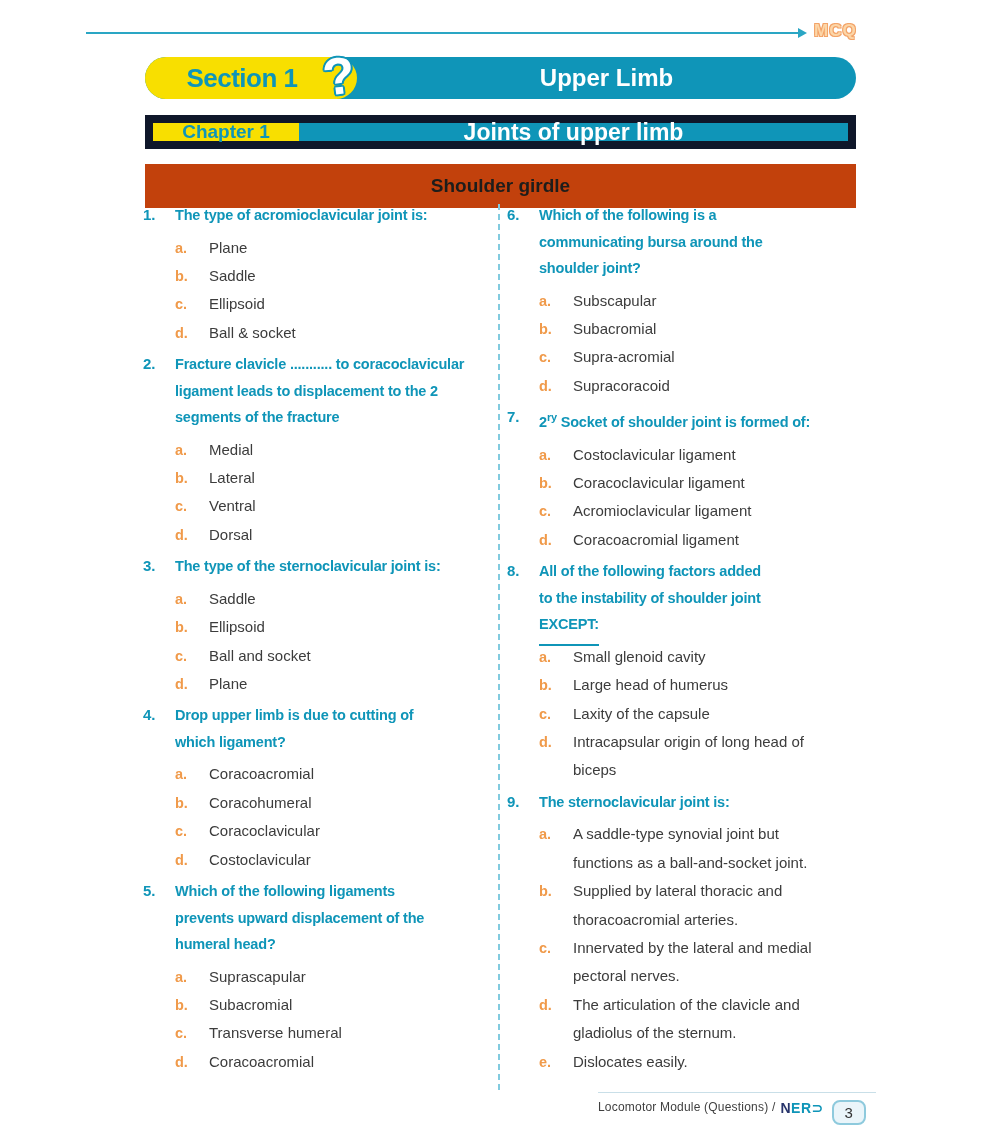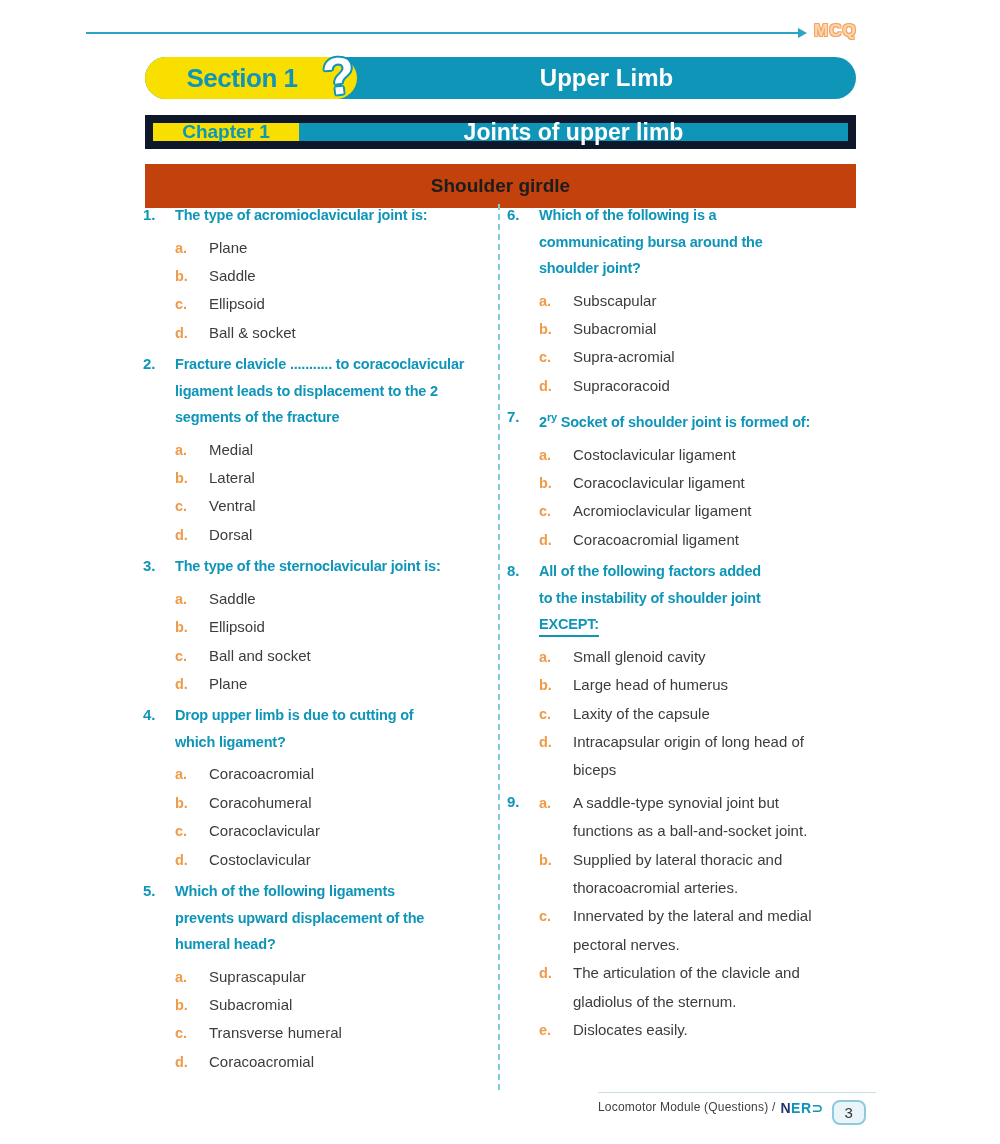--- a/index.html
+++ b/index.html
@@ -47,21 +47,21 @@
   .col-right { left:507px; width:353px; }
   .divider { position:absolute; left:498px; top:204px; height:886px; width:0;
     border-left:2px dashed #82cbdf; }
 
   .question { display:flex; margin-bottom:4px; }
   .q-num { flex:none; width:32px; color:#0f95b8; font-weight:bold; font-size:15px; line-height:26.5px; }
   .q-body { flex:1; min-width:0; }
   .q-title { color:#0f95b8; font-weight:bold; font-size:14.5px; line-height:26.5px;
     letter-spacing:-0.2px; white-space:pre-line; margin-bottom:5px; }
   .q-title .sup { font-size:11px; vertical-align:6px; }
-  .q-title .u { border-bottom:2px solid #0f95b8; padding-bottom:3px; }
+  .q-title .u { border-bottom:2px solid #0f95b8; padding-bottom:12px; }
   .opt { display:flex; }
   .opt-letter { flex:none; width:34px; color:#f09a4a; font-weight:bold; font-size:14.5px; line-height:28.4px; }
   .opt-text { color:#3c3c3c; font-size:15px; line-height:28.4px; white-space:pre-line; }
 
   
   .footer { position:absolute; left:598px; top:1092px; width:278px; }
   .footer-rule { height:1px; background:#c9dfe8; margin-bottom:7px; }
   .footer-row { display:flex; align-items:flex-start; }
   .footer-text { font-size:12px; color:#3f3f3f; letter-spacing:0.2px; }
   .brand { font-weight:bold; font-size:14px; letter-spacing:0.5px; margin-left:5px; white-space:nowrap; }
@@ -284,20 +284,21 @@
           <div class="opt">
             <span class="opt-letter">d.</span>
             <span class="opt-text">Intracapsular origin of long head of
 biceps</span>
           </div>
         </div>
       </div>
       <div class="question">
         <div class="q-num">9.</div>
         <div class="q-body">
+          <div class="q-title"><span class="">The sternoclavicular joint is:</span></div>
           <div class="opt">
             <span class="opt-letter">a.</span>
             <span class="opt-text">A saddle-type synovial joint but
 functions as a ball-and-socket joint.</span>
           </div>
           <div class="opt">
             <span class="opt-letter">b.</span>
             <span class="opt-text">Supplied by lateral thoracic and
 thoracoacromial arteries.</span>
           </div>

